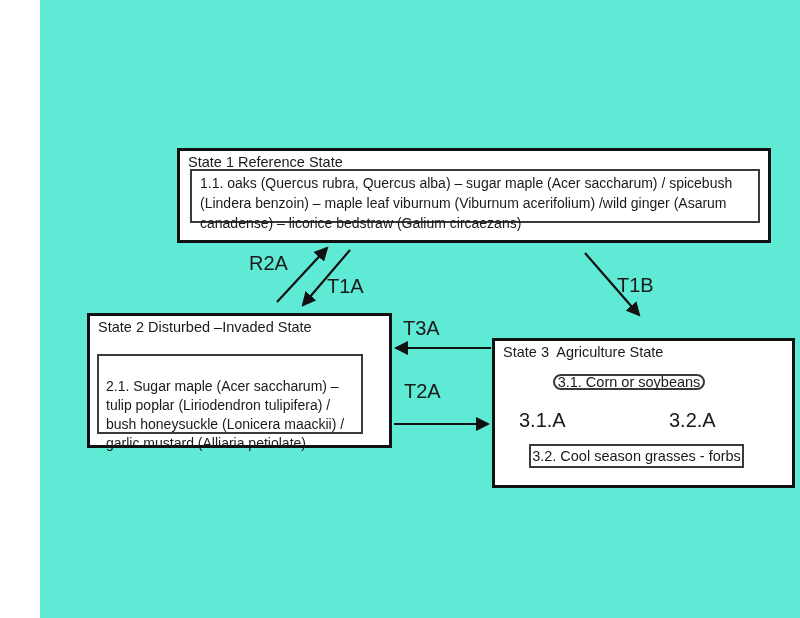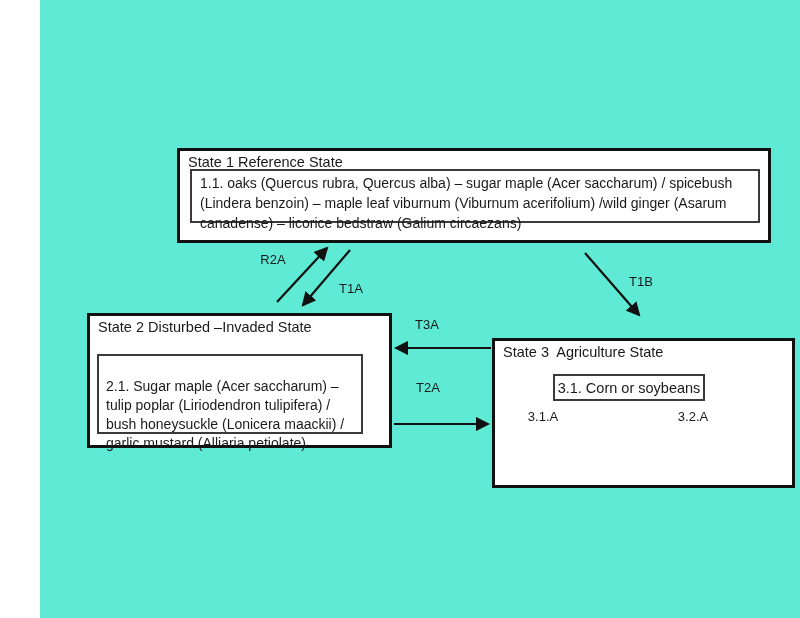--- a/index.html
+++ b/index.html
@@ -43,22 +43,21 @@
   #box-2-1 .community-text { padding: 21px 7px; line-height: 19px; }
   .centered-box {
     display: flex;
     align-items: center;
     justify-content: center;
     font-size: 14.5px;
   }
   .arrow-label {
     position: absolute;
     width: 48px;
-    text-align: center;
-    font-size: 13px;
+    font-size: 20px;
     color: #1a1a1a;
   }
   .arrows-svg {
     position: absolute;
     left: 0; top: 0;
     width: 800px; height: 618px;
   }
   .arrows-svg line {
     stroke: #111111;
     stroke-width: 2.2;
@@ -94,25 +93,28 @@
   <div class="state-box" style="left:47px; top:313px; width:305px; height:135px;">
     <div class="state-title">State 2 Disturbed –Invaded State</div>
   </div>
   <div class="community-box" id="box-2-1" style="left:57px; top:354px; width:266px; height:80px;">
     <span class="community-text">2.1. Sugar maple (Acer saccharum) –tulip poplar (Liriodendron tulipifera) / bush honeysuckle (Lonicera maackii) / garlic mustard (Alliaria petiolate)</span>
   </div>
 
   <div class="state-box" style="left:452px; top:338px; width:303px; height:150px;">
     <div class="state-title">State 3  Agriculture State</div>
   </div>
-  <div class="community-box centered-box" style="left:513px; top:374px; width:152px; height:27px;">
+  <div class="community-box centered-box" style="left:513px; top:374px; width:152px; height:16px;border-radius:9px;">
     <span>3.1. Corn or soybeans</span>
+  </div>
+  <div class="community-box centered-box" style="left:489px; top:444px; width:215px; height:24px;">
+    <span>3.2. Cool season grasses - forbs</span>
   </div>
 
   <div class="arrow-label" style="left:209px; top:252px;">R2A</div>
-  <div class="arrow-label" style="left:287px; top:281px;">T1A</div>
+  <div class="arrow-label" style="left:287px; top:275px;">T1A</div>
   <div class="arrow-label" style="left:577px; top:274px;">T1B</div>
   <div class="arrow-label" style="left:363px; top:317px;">T3A</div>
   <div class="arrow-label" style="left:364px; top:380px;">T2A</div>
   <div class="arrow-label" style="left:479px; top:409px;">3.1.A</div>
   <div class="arrow-label" style="left:629px; top:409px;">3.2.A</div>
 
 </div>
 
 </body></html>

